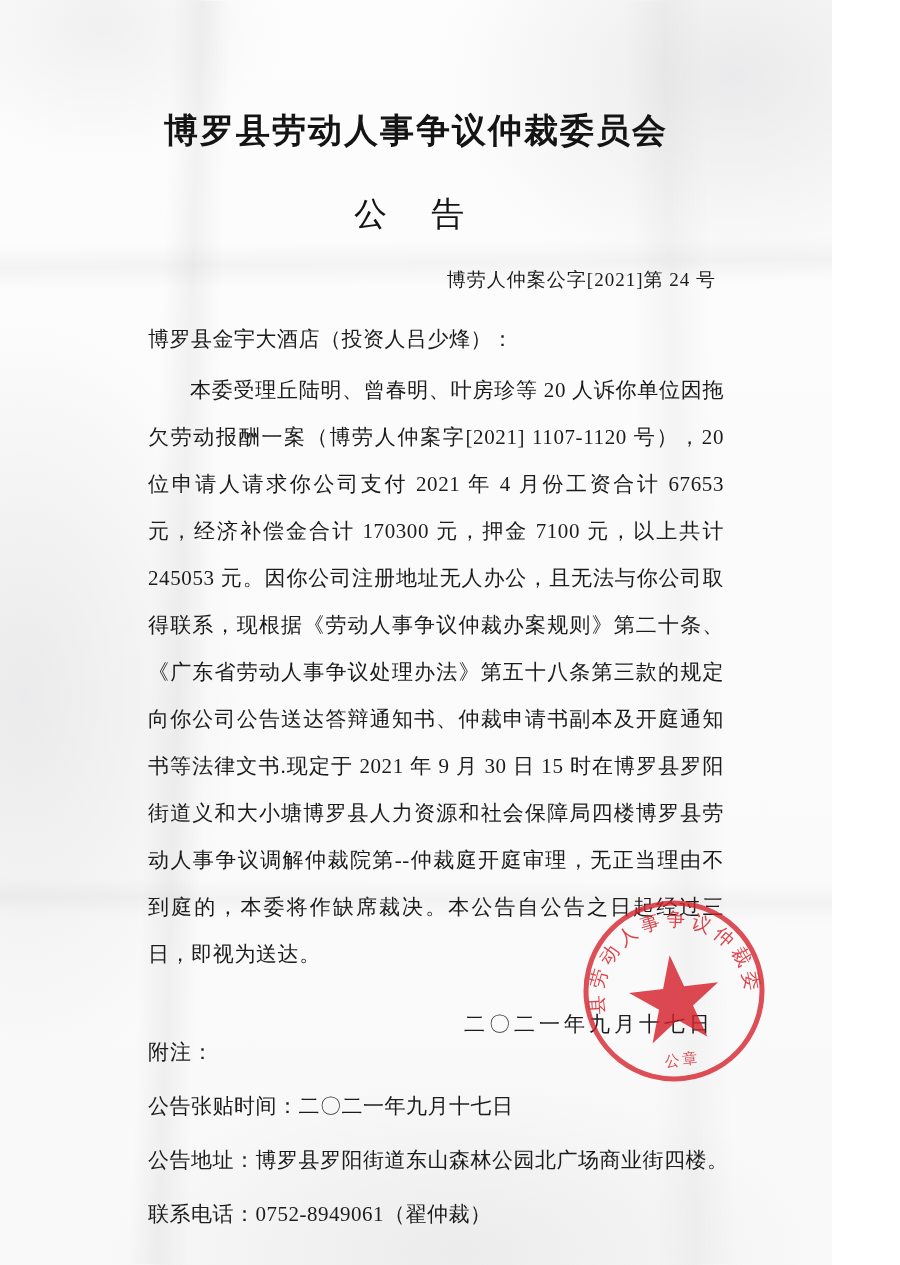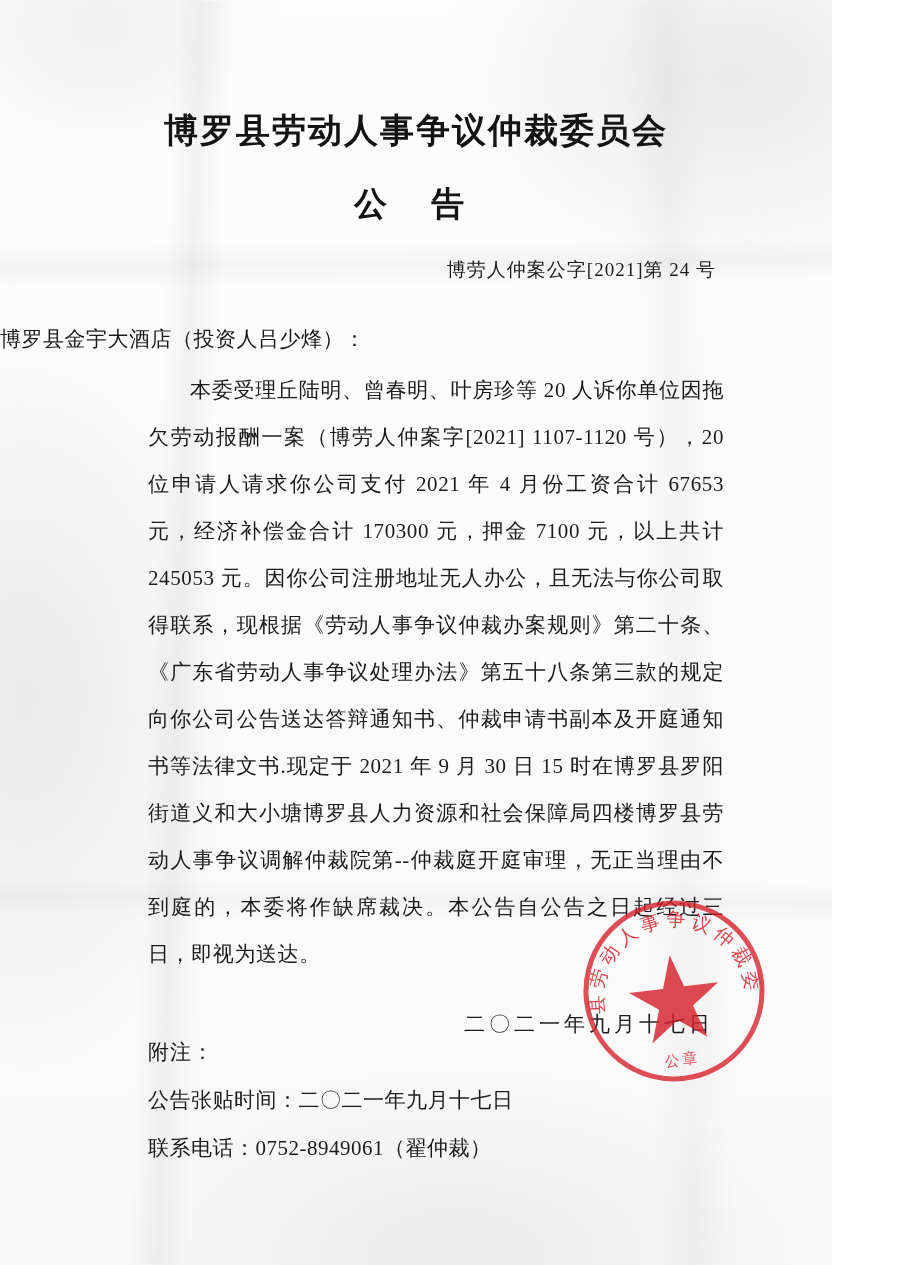--- a/index.html
+++ b/index.html
@@ -52,36 +52,37 @@
     text-align: center;
     font-size: 34px;
     font-weight: bold;
     letter-spacing: 2px;
     margin-top: 108px;
     color: #141414;
   }
   .title2 {
     text-align: center;
     font-size: 33px;
-    font-weight: bold;
+    font-weight: normal;
     letter-spacing: 18px;
-    margin-top: 28px;
+    margin-top: 38px;
     padding-left: 4px;
     color: #141414;
   }
   .docnum {
     text-align: right;
     font-size: 19px;
     margin-top: 30px;
     padding-right: 116px;
     letter-spacing: 1px;
   }
   .addressee {
     font-size: 21px;
-    margin-top: 42px;
+    margin-top: 32px;
+    padding-left: 148px;
     letter-spacing: 0.5px;
   }
   .body-text {
     font-size: 21px;
     line-height: 47px;
     margin-top: 14px;
     padding-left: 148px;
     padding-right: 108px;
     text-align: justify;
     text-justify: inter-ideograph;
@@ -95,21 +96,21 @@
     text-align: right;
     letter-spacing: 4px;
   }
   .note-head {
     font-size: 21px;
     padding-left: 148px;
     letter-spacing: 1px;
   }
   .note-line {
     font-size: 21px;
-    margin-top: 20px;
+    margin-top: 26px;
     padding-left: 148px;
     letter-spacing: 0.5px;
   }
 
   
   .seal {
     position: absolute;
     left: 576px;
     top: 893px;
     width: 196px;
@@ -139,20 +140,21 @@
     <div class="docnum">博劳人仲案公字[2021]第 24 号</div>
 
     <div class="addressee">博罗县金宇大酒店（投资人吕少烽）：</div>
 
     <div class="body-text">本委受理丘陆明、曾春明、叶房珍等 20 人诉你单位因拖欠劳动报酬一案（博劳人仲案字[2021] 1107-1120 号），20 位申请人请求你公司支付 2021 年 4 月份工资合计 67653 元，经济补偿金合计 170300 元，押金 7100 元，以上共计 245053 元。因你公司注册地址无人办公，且无法与你公司取得联系，现根据《劳动人事争议仲裁办案规则》第二十条、《广东省劳动人事争议处理办法》第五十八条第三款的规定向你公司公告送达答辩通知书、仲裁申请书副本及开庭通知书等法律文书.现定于 2021 年 9 月 30 日 15 时在博罗县罗阳街道义和大小塘博罗县人力资源和社会保障局四楼博罗县劳动人事争议调解仲裁院第--仲裁庭开庭审理，无正当理由不到庭的，本委将作缺席裁决。本公告自公告之日起经过三日，即视为送达。</div>
 
     <div class="date-line">二〇二一年九月十七日</div>
 
     <div class="note-head">附注：</div>
     <div class="note-line">公告张贴时间：二〇二一年九月十七日</div>
+    <div class="note-line">公告地址：博罗县罗阳街道东山森林公园北广场商业街四楼。</div>
     <div class="note-line">联系电话：0752-8949061（翟仲裁）</div>
 
   </div>
 
   <div class="seal">
     <svg width="196" height="196" viewBox="0 0 196 196" xmlns="http://www.w3.org/2000/svg">
       <defs>
         <path id="sealArc" d="M 98,98 m -76,0 a 76,76 0 1,1 152,0" fill="none"></path>
         <path id="sealArcText" d="M 26,105 A 72,72 0 0 1 170,105" fill="none"></path>
       </defs>

